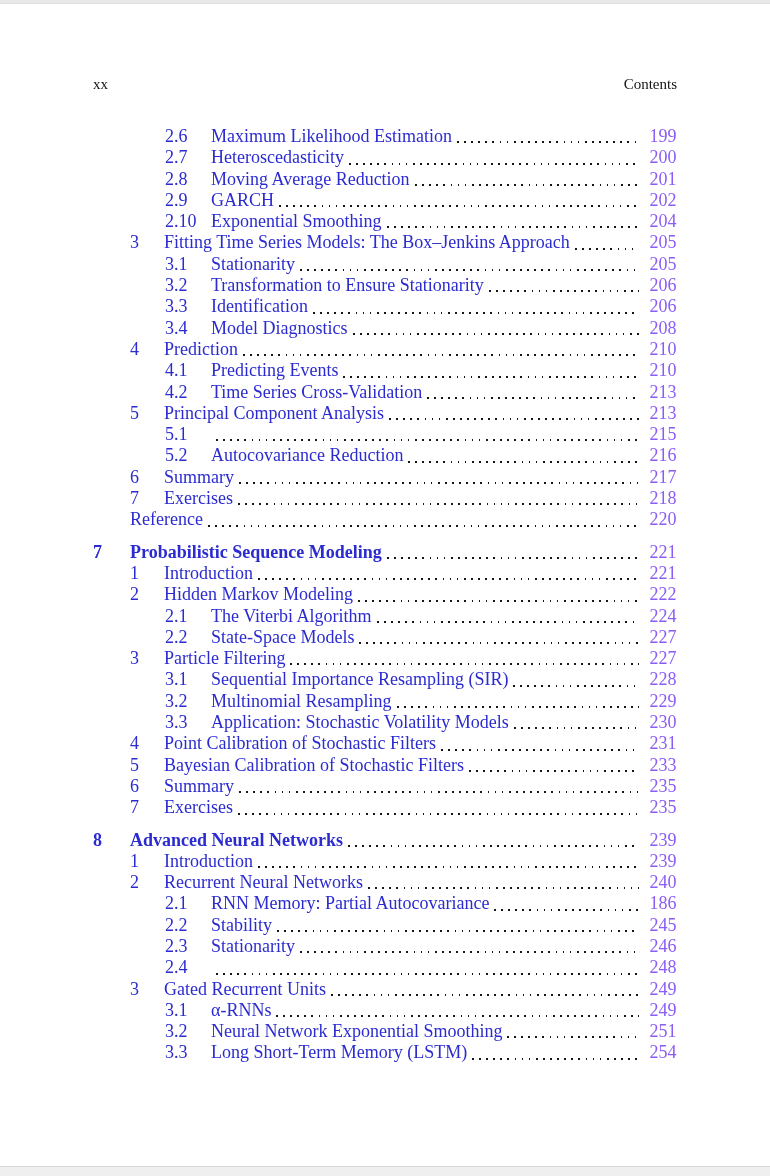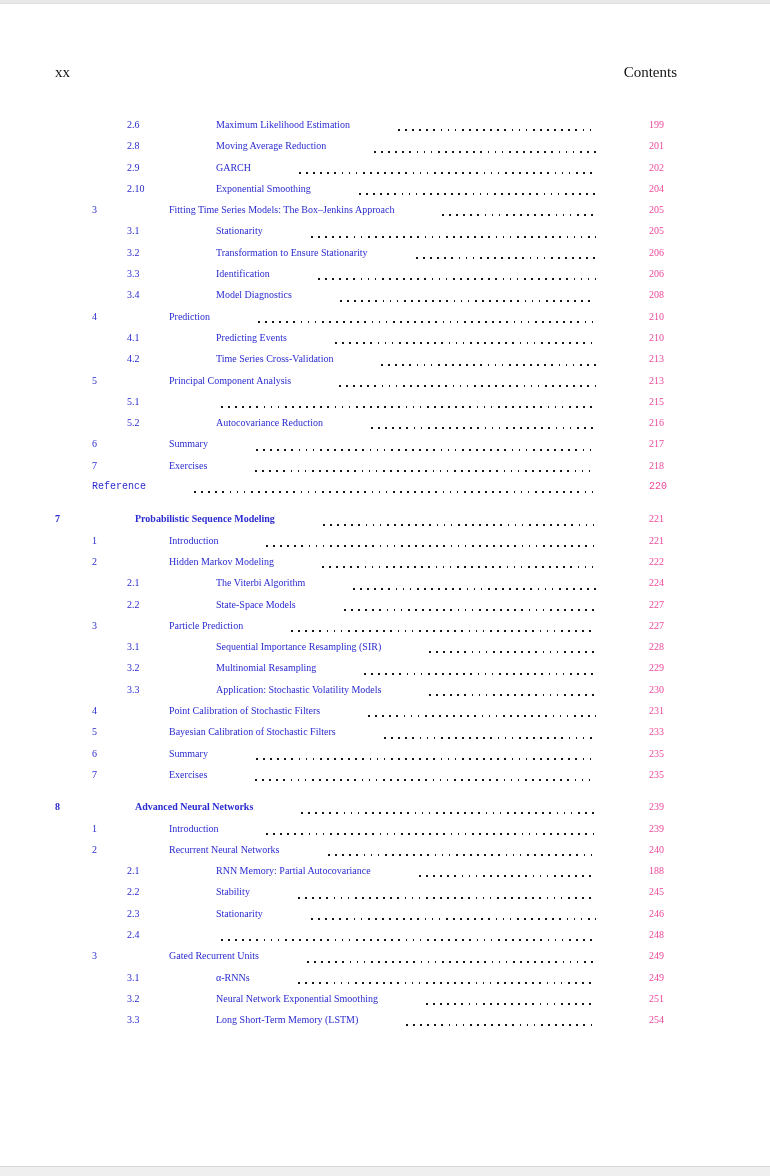--- a/index.html
+++ b/index.html
@@ -25,90 +25,96 @@
   .edge-bottom {
     position: absolute;
     bottom: 0; left: 0; right: 0;
     height: 9px;
     background: #efefef;
     border-top: 1px solid #d9d9d9;
   }
   .page {
     box-sizing: border-box;
     width: 770px;
-    padding: 62px 93px 0 55px;
+    padding: 62px 93px 0 93px;
+    margin-top: 12px;
   }
   .running-head {
     display: flex;
     justify-content: space-between;
     font-size: 15px;
     line-height: 20px;
     color: #141414;
   }
   .toc {
     margin-top: 32px;
   }
   .row {
     display: flex;
     align-items: baseline;
-    font-size: 10px;
+    font-size: 18px;
     line-height: 21.3px;
     white-space: nowrap;
-    gap: 43px;
   }
   .row .num,
   .row .title {
     color: var(--link, #2b2bd0);
   }
   .row .num { flex: 0 0 auto; }
   .row .title { flex: 0 0 auto; }
   .leader {
     flex: 1 1 auto;
     align-self: flex-end;
     height: 2px;
     margin: 0 2px 4px 5px;
     min-width: 10px;
     background-image: repeating-linear-gradient(
       to right, #161616 0, #161616 1.7px, transparent 1.7px, transparent 7.1px);
   }
   .pageno {
     flex: 0 0 auto;
     min-width: 28px;
     margin-left: 8px;
-    text-align: left;
-    color: #ec4899;
+    text-align: center;
+    color: #8b5cf6;
   }
   
   .row.chapter { font-weight: 700; margin-top: 11px; }
   .row.chapter .num { width: 37px; }
   .row.chapter .pageno { font-weight: 400; }
   .row.l1 { padding-left: 37px; }
   .row.l1 .num { width: 34px; }
   .row.l2 { padding-left: 72px; }
   .row.l2 .num { width: 46px; }
-  .row.ref { padding-left: 37px; font-family: Liberation Mono, monospace; }
+  .row.ref { padding-left: 37px; }
 </style>
 </head>
 <body style="--link: #2b2bd0;">
 
 <div class="edge-top"></div>
 
 <div class="page">
   <div class="running-head">
     <span>xx</span>
     <span>Contents</span>
   </div>
   <div class="toc" id="toc">
       <div class="row l2">
         <span class="num">2.6</span>
         <span class="title">Maximum Likelihood Estimation</span>
         <span class="leader"></span>
         <span class="pageno">199</span>
       </div>
       <div class="row l2">
+        <span class="num">2.7</span>
+        <span class="title">Heteroscedasticity</span>
+        <span class="leader"></span>
+        <span class="pageno">200</span>
+      </div>
+      <div class="row l2">
         <span class="num">2.8</span>
         <span class="title">Moving Average Reduction</span>
         <span class="leader"></span>
         <span class="pageno">201</span>
       </div>
       <div class="row l2">
         <span class="num">2.9</span>
         <span class="title">GARCH</span>
         <span class="leader"></span>
         <span class="pageno">202</span>
@@ -226,21 +232,21 @@
         <span class="pageno">224</span>
       </div>
       <div class="row l2">
         <span class="num">2.2</span>
         <span class="title">State-Space Models</span>
         <span class="leader"></span>
         <span class="pageno">227</span>
       </div>
       <div class="row l1">
         <span class="num">3</span>
-        <span class="title">Particle Prediction</span>
+        <span class="title">Particle Filtering</span>
         <span class="leader"></span>
         <span class="pageno">227</span>
       </div>
       <div class="row l2">
         <span class="num">3.1</span>
         <span class="title">Sequential Importance Resampling (SIR)</span>
         <span class="leader"></span>
         <span class="pageno">228</span>
       </div>
       <div class="row l2">
@@ -294,21 +300,21 @@
       <div class="row l1">
         <span class="num">2</span>
         <span class="title">Recurrent Neural Networks</span>
         <span class="leader"></span>
         <span class="pageno">240</span>
       </div>
       <div class="row l2">
         <span class="num">2.1</span>
         <span class="title">RNN Memory: Partial Autocovariance</span>
         <span class="leader"></span>
-        <span class="pageno">188</span>
+        <span class="pageno">186</span>
       </div>
       <div class="row l2">
         <span class="num">2.2</span>
         <span class="title">Stability</span>
         <span class="leader"></span>
         <span class="pageno">245</span>
       </div>
       <div class="row l2">
         <span class="num">2.3</span>
         <span class="title">Stationarity</span>

